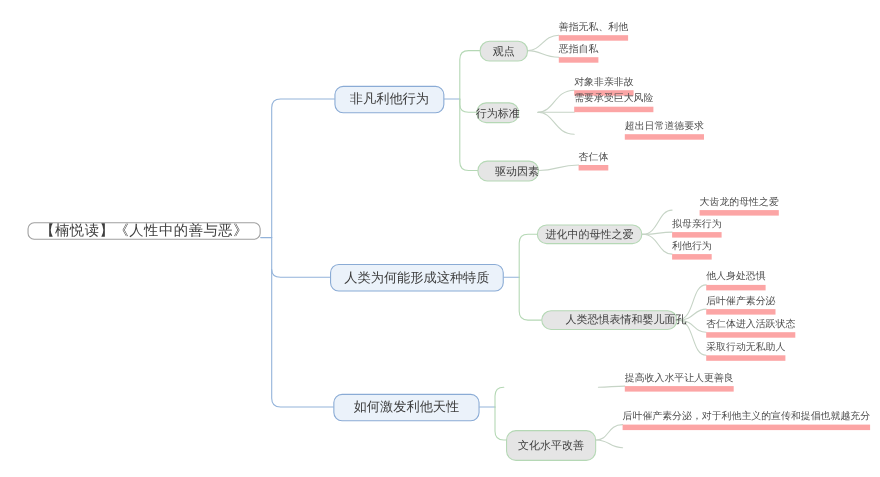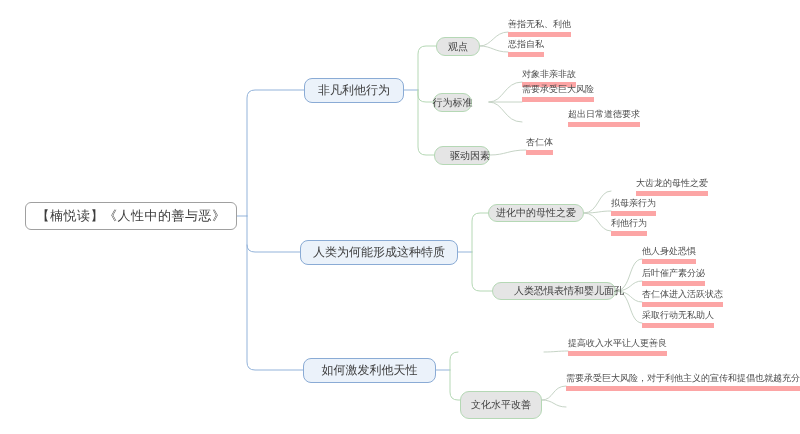--- a/index.html
+++ b/index.html
@@ -88,21 +88,21 @@
       <path d="M616 291 C632 291 628 259 642 259"></path>
       <path d="M616 291 C632 291 630 281 642 281"></path>
       <path d="M616 291 C632 291 630 302 642 302"></path>
       <path d="M616 291 C632 291 628 323 642 323"></path>
       <path d="M544 352 C554 352 558 351 568 351"></path>
       <path d="M542 400 C554 400 552 386 566 386"></path>
       <path d="M542 400 C554 400 554 407 566 407"></path>
     </g>
   </svg>
 
-  <div class="node root-node" style="left:25px; top:202px; width:212px; height:28px;">【楠悦读】《人性中的善与恶》</div>
+  <div class="node root-node" style="left:25px; top:202px; width:212px; height:16px;">【楠悦读】《人性中的善与恶》</div>
 
   <div class="node l1-node" style="left:304px; top:78px; width:100px; height:25px;">非凡利他行为</div>
   <div class="node l1-node" style="left:300px; top:240px; width:158px; height:25px;">人类为何能形成这种特质</div>
   <div class="node l1-node" style="left:303px; top:358px; width:133px; height:25px;">如何激发利他天性</div>
 
   <div class="node l2-node" style="left:436px; top:37px; width:44px; height:19px;">观点</div>
   <div class="node l2-node" style="left:433px; top:93px; width:39px; height:19px;">行为标准</div>
   <div class="node l2-node" style="left:434px; top:146px; width:56px; height:19px;padding-left:16px;">驱动因素</div>
 
   <div class="node l2-node" style="left:488px; top:204px; width:96px; height:18px;">进化中的母性之爱</div>
@@ -117,15 +117,15 @@
   <span class="leaf" style="left:522px; top:109px;margin-left:46px;">超出日常道德要求</span>
   <span class="leaf" style="left:526px; top:137px;">杏仁体</span>
   <span class="leaf" style="left:611px; top:178px;margin-left:25px;">大齿龙的母性之爱</span>
   <span class="leaf" style="left:611px; top:198px;">拟母亲行为</span>
   <span class="leaf" style="left:611px; top:218px;">利他行为</span>
   <span class="leaf" style="left:642px; top:246px;">他人身处恐惧</span>
   <span class="leaf" style="left:642px; top:268px;">后叶催产素分泌</span>
   <span class="leaf" style="left:642px; top:289px;">杏仁体进入活跃状态</span>
   <span class="leaf" style="left:642px; top:310px;">采取行动无私助人</span>
   <span class="leaf" style="left:568px; top:338px;">提高收入水平让人更善良</span>
-  <span class="leaf" style="left:566px; top:373px;">需要承受巨大风险，对于利他主义的宣传和提倡也就越充分</span>
+  <span class="leaf" style="left:566px; top:373px;">后叶催产素分泌，对于利他主义的宣传和提倡也就越充分</span>
 
 </div>
 
 </body></html>

